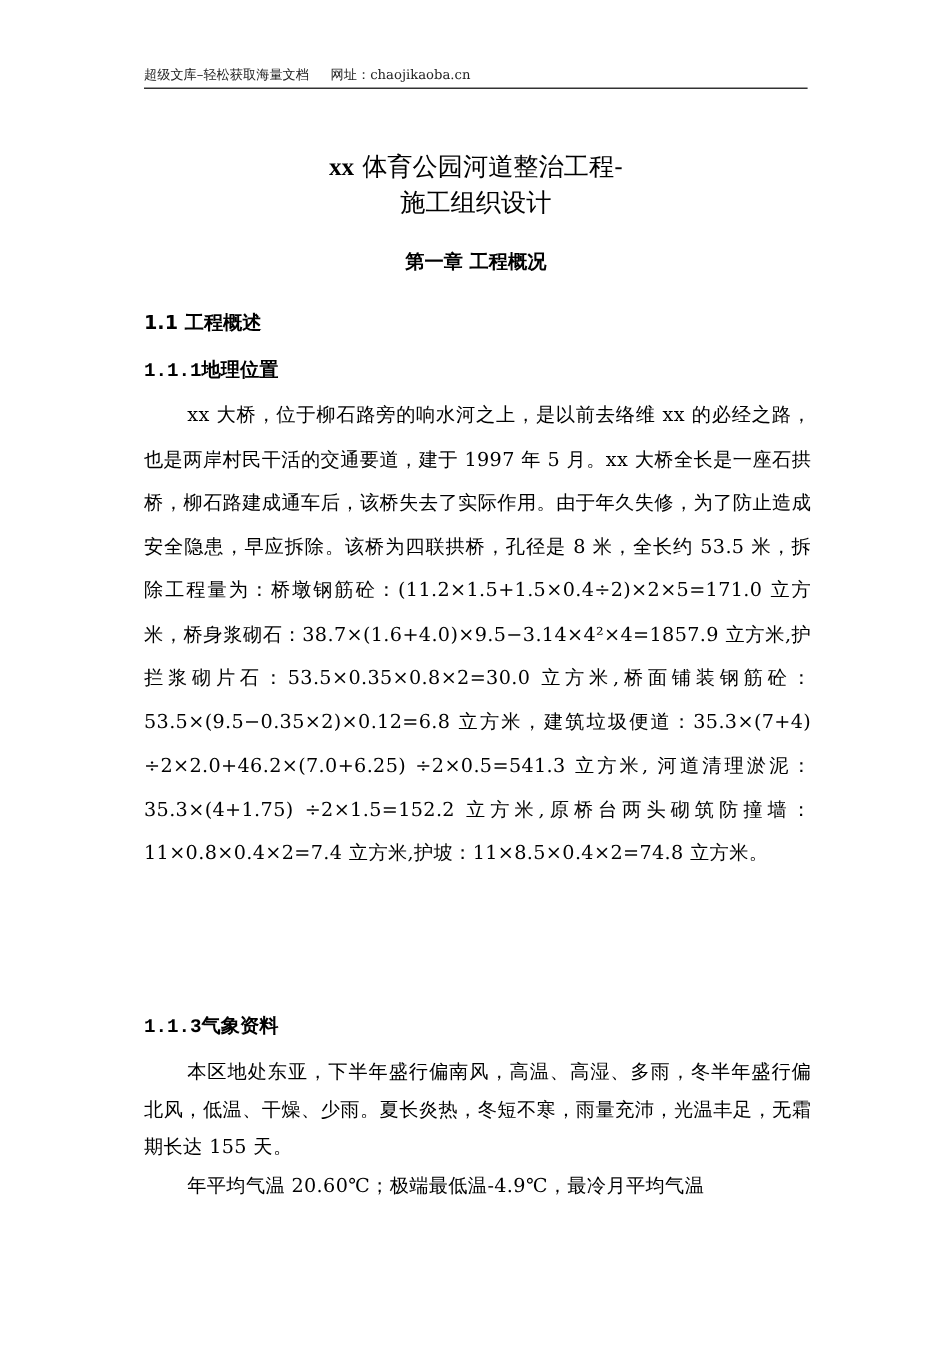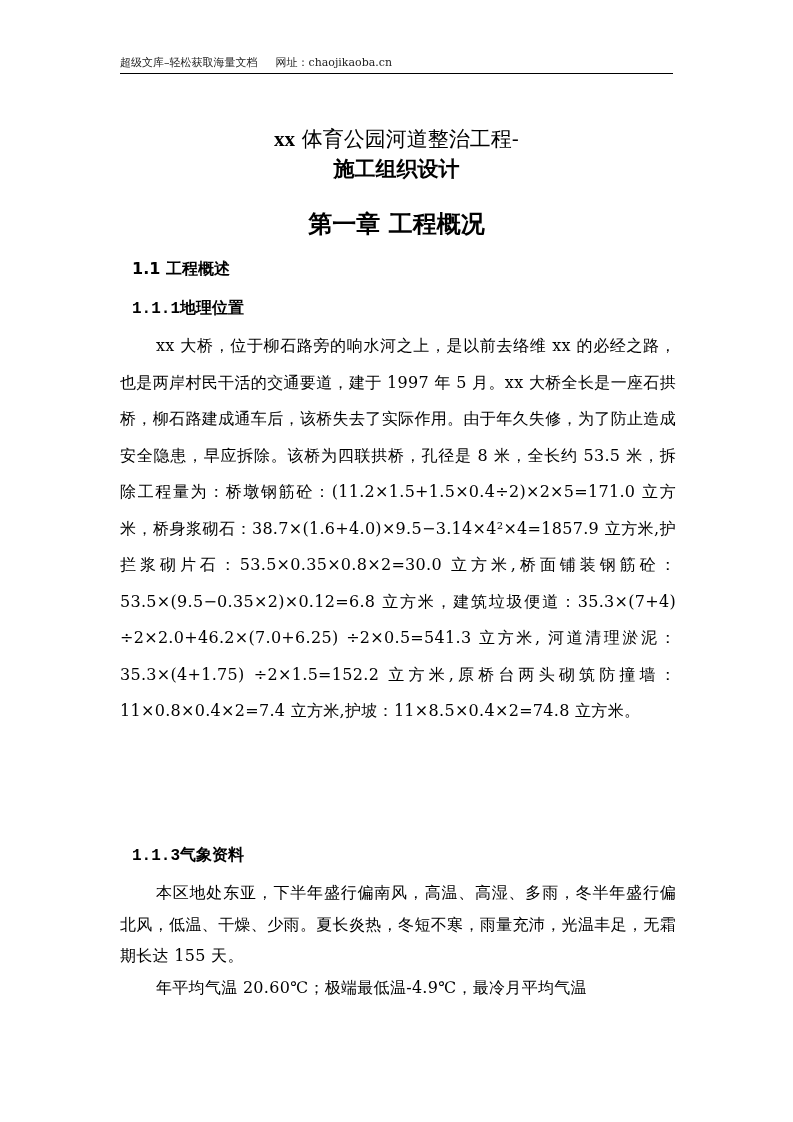--- a/index.html
+++ b/index.html
@@ -11,27 +11,27 @@
     text-align: left; color: #222; line-height: 14px;
   }
   .page-header .sep { display: inline-block; width: 18px; }
   .title-block { position: absolute; left: 0; width: 793px; text-align: center; margin-top: 24px; }
   .t1 { top: 100px; }
   .title-line {
     font-family: "DejaVu Serif", "Liberation Serif", serif; font-size: 21px;
     line-height: 30px; font-weight: normal;
   }
   .title-line .xx { font-weight: bold; font-family: "Liberation Serif", serif; font-size: 21px; }
-  .title-bold { font-family: "DejaVu Sans", "Liberation Sans", sans-serif; font-weight: bold; font-size: 21px; line-height: 30px; text-align: center; }
+  .title-bold { font-family: "DejaVu Sans", "Liberation Sans", sans-serif; font-weight: normal; font-size: 21px; line-height: 30px; text-align: center; }
   .chapter {
     position: absolute; top: 208px; left: 0; width: 793px; text-align: center;
-    font-family: "DejaVu Sans", "Liberation Sans", sans-serif; font-weight: bold; font-size: 24px;
+    font-family: "DejaVu Sans", "Liberation Sans", sans-serif; font-weight: bold; font-size: 16px;
   }
   .h2, .h3 {
-    position: absolute; left: 132px;
+    position: absolute; left: 120px;
     font-family: "DejaVu Sans", "Liberation Sans", sans-serif; font-weight: bold; font-size: 16px;
   }
   .h3 .num { display: inline-block; width: 48px; font-family: Liberation Mono, monospace; }
   .body-text {
     position: absolute; left: 120px; width: 556px;
     font-family: "DejaVu Serif", "Liberation Serif", serif; font-size: 16px;
     line-height: 36.5px; text-align: justify; letter-spacing: 0.3px;
   }
   .body-text p { margin: 0; }
   .indent { text-indent: 36px; }

